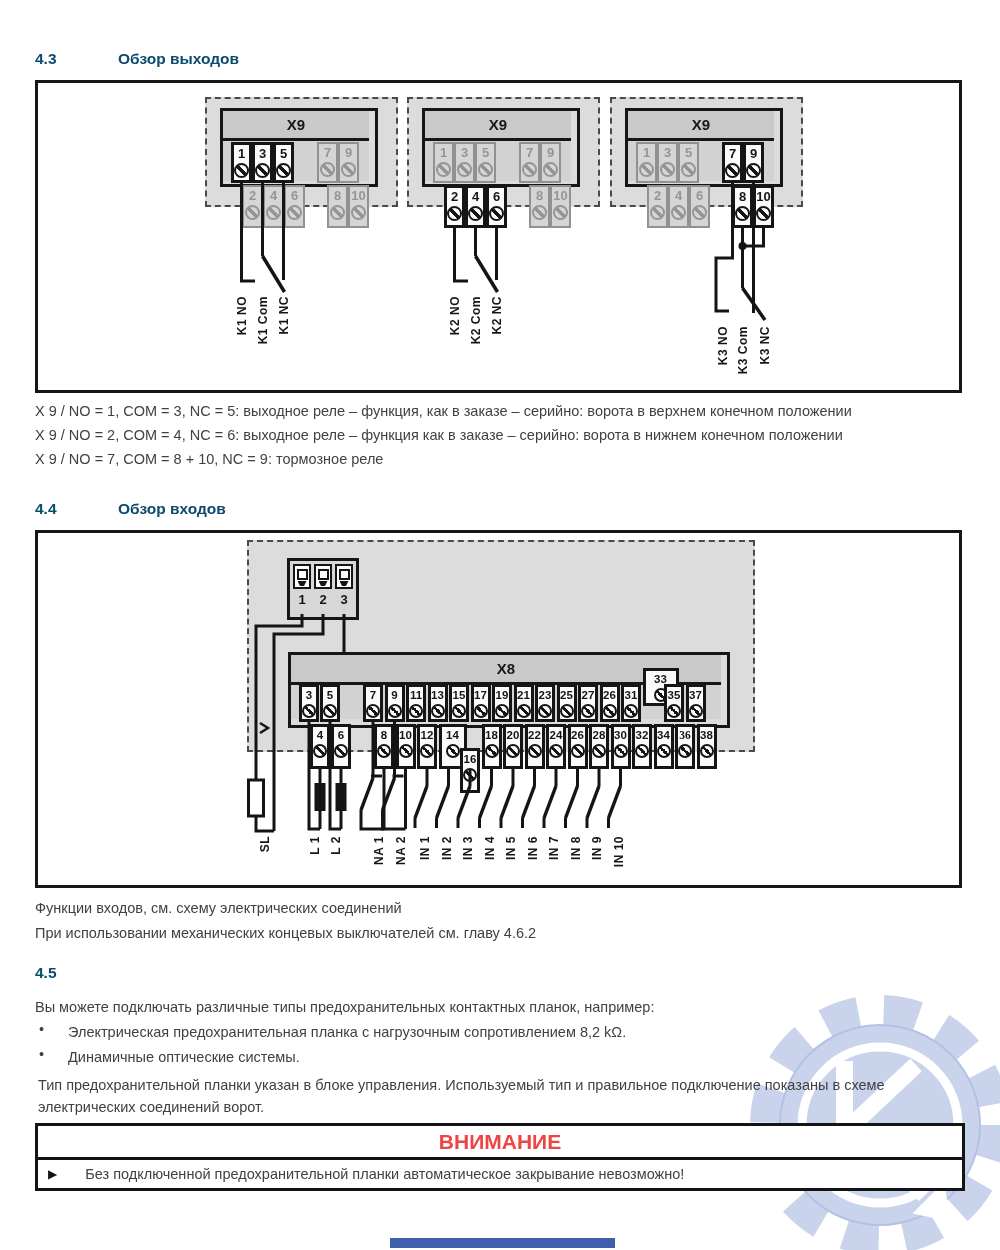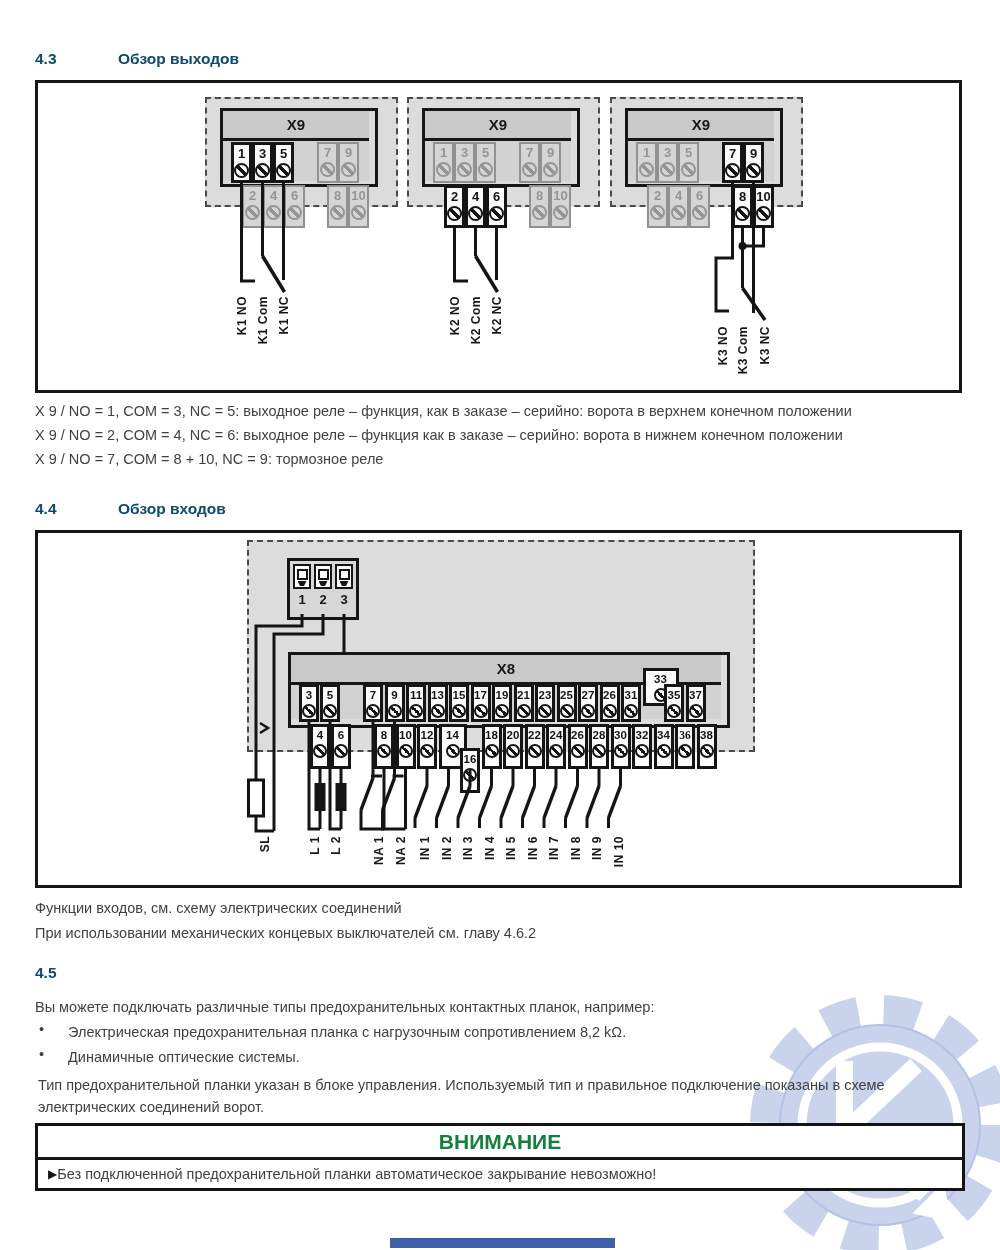--- a/index.html
+++ b/index.html
@@ -27,24 +27,24 @@
   .vlabel{position:absolute;writing-mode:vertical-rl;transform:rotate(180deg);
           font-weight:bold;font-size:12px;line-height:14px;color:#161616;letter-spacing:0.5px;}
   .sb-num{position:absolute;width:18px;text-align:center;font-weight:bold;font-size:13px;color:#151515;}
   .clamp{position:absolute;width:18px;height:25px;background:#fdfdfd;border:2.5px solid #151515;
          box-sizing:border-box;text-align:center;}
   .clamp-in{display:block;width:7px;height:7px;border:2px solid #151515;margin:3px auto 1px auto;}
   .clamp-base{display:block;width:9px;height:5px;background:#151515;margin:0 auto;
               clip-path:polygon(0 0,100% 0,72% 100%,28% 100%);}
   .warn-box{position:absolute;border:3px solid #141414;background:#fff;}
   .warn-title{height:31px;line-height:31px;border-bottom:3px solid #141414;text-align:center;
-              font-weight:bold;font-size:21px;color:#15803d;}
+              font-weight:bold;font-size:21px;color:#ef4444;}
   .warn-row{height:28px;display:flex;align-items:center;font-size:14.5px;color:#414141;}
   .warn-arrow{margin-left:10px;font-size:12px;color:#141414;}
-  .warn-text{}
+  .warn-text{margin-left:28px;}
   .bullet-marker{position:absolute;font-size:14.5px;color:#414141;}
   .footer-bar{position:absolute;background:#3f5fad;}
   .watermark-svg{position:absolute;}
 </style>
 </head>
 <body>
 
 <div class="page">
 
   <div class="layer" id="watermark-layer">

